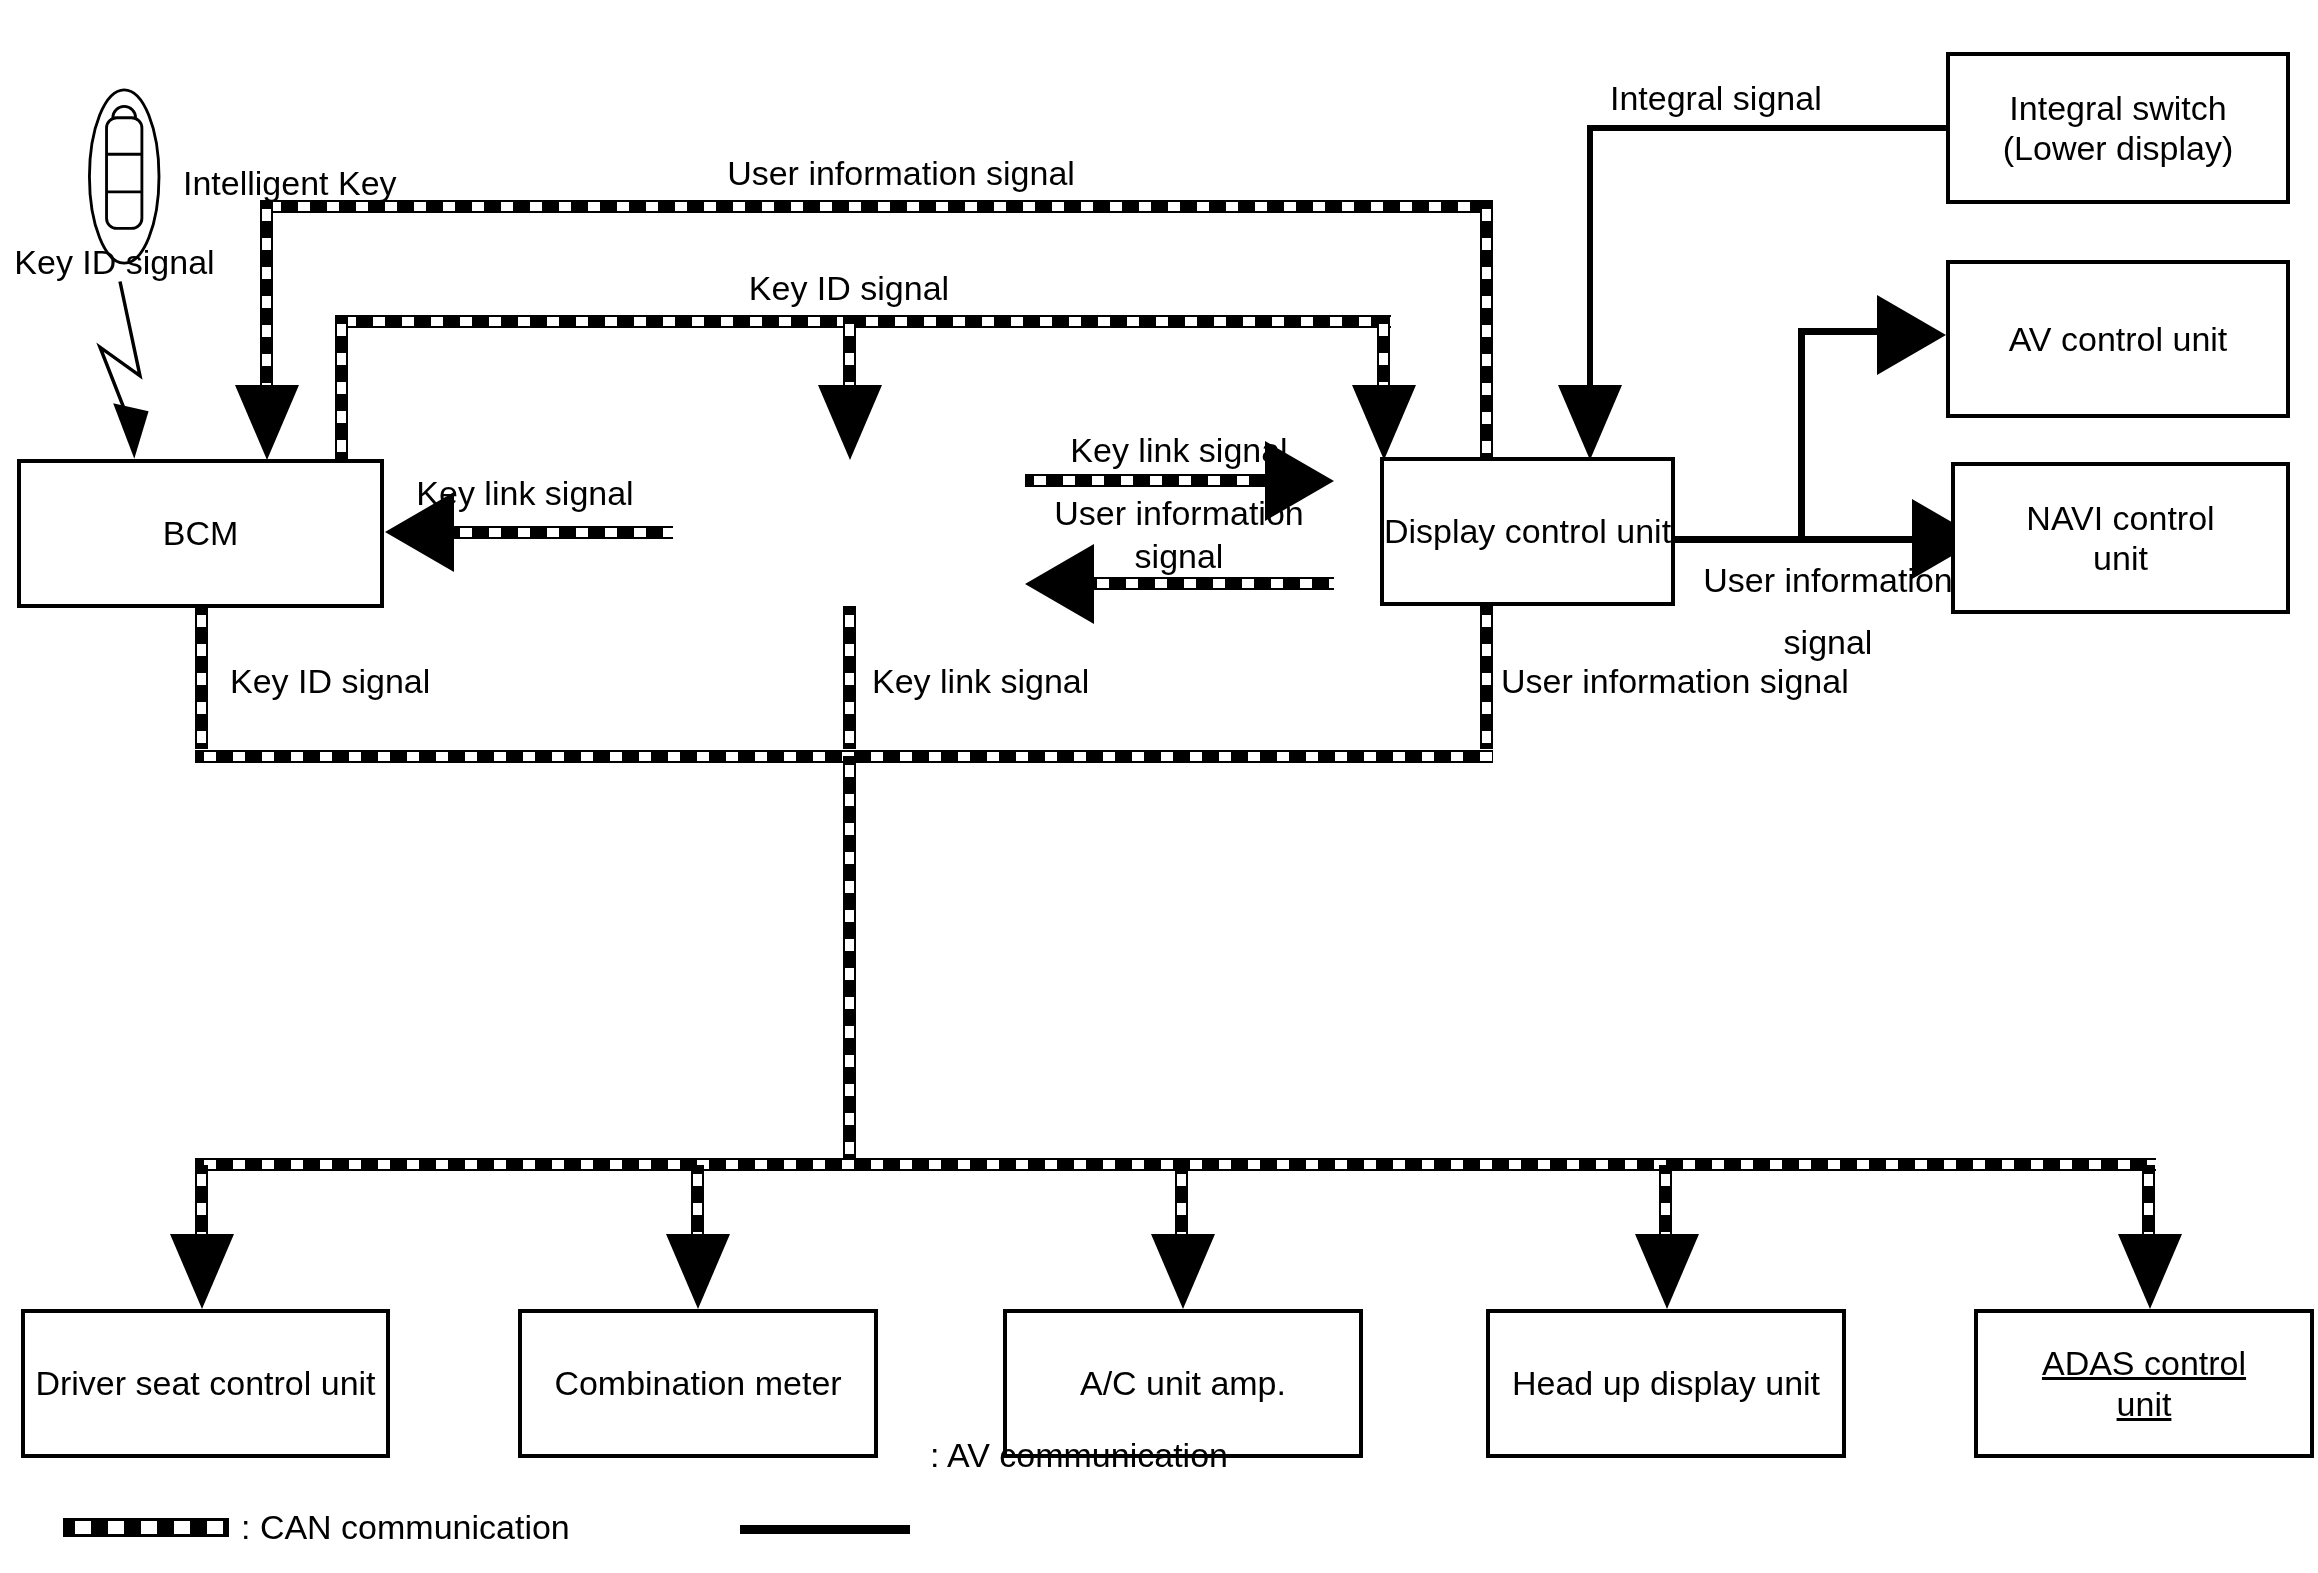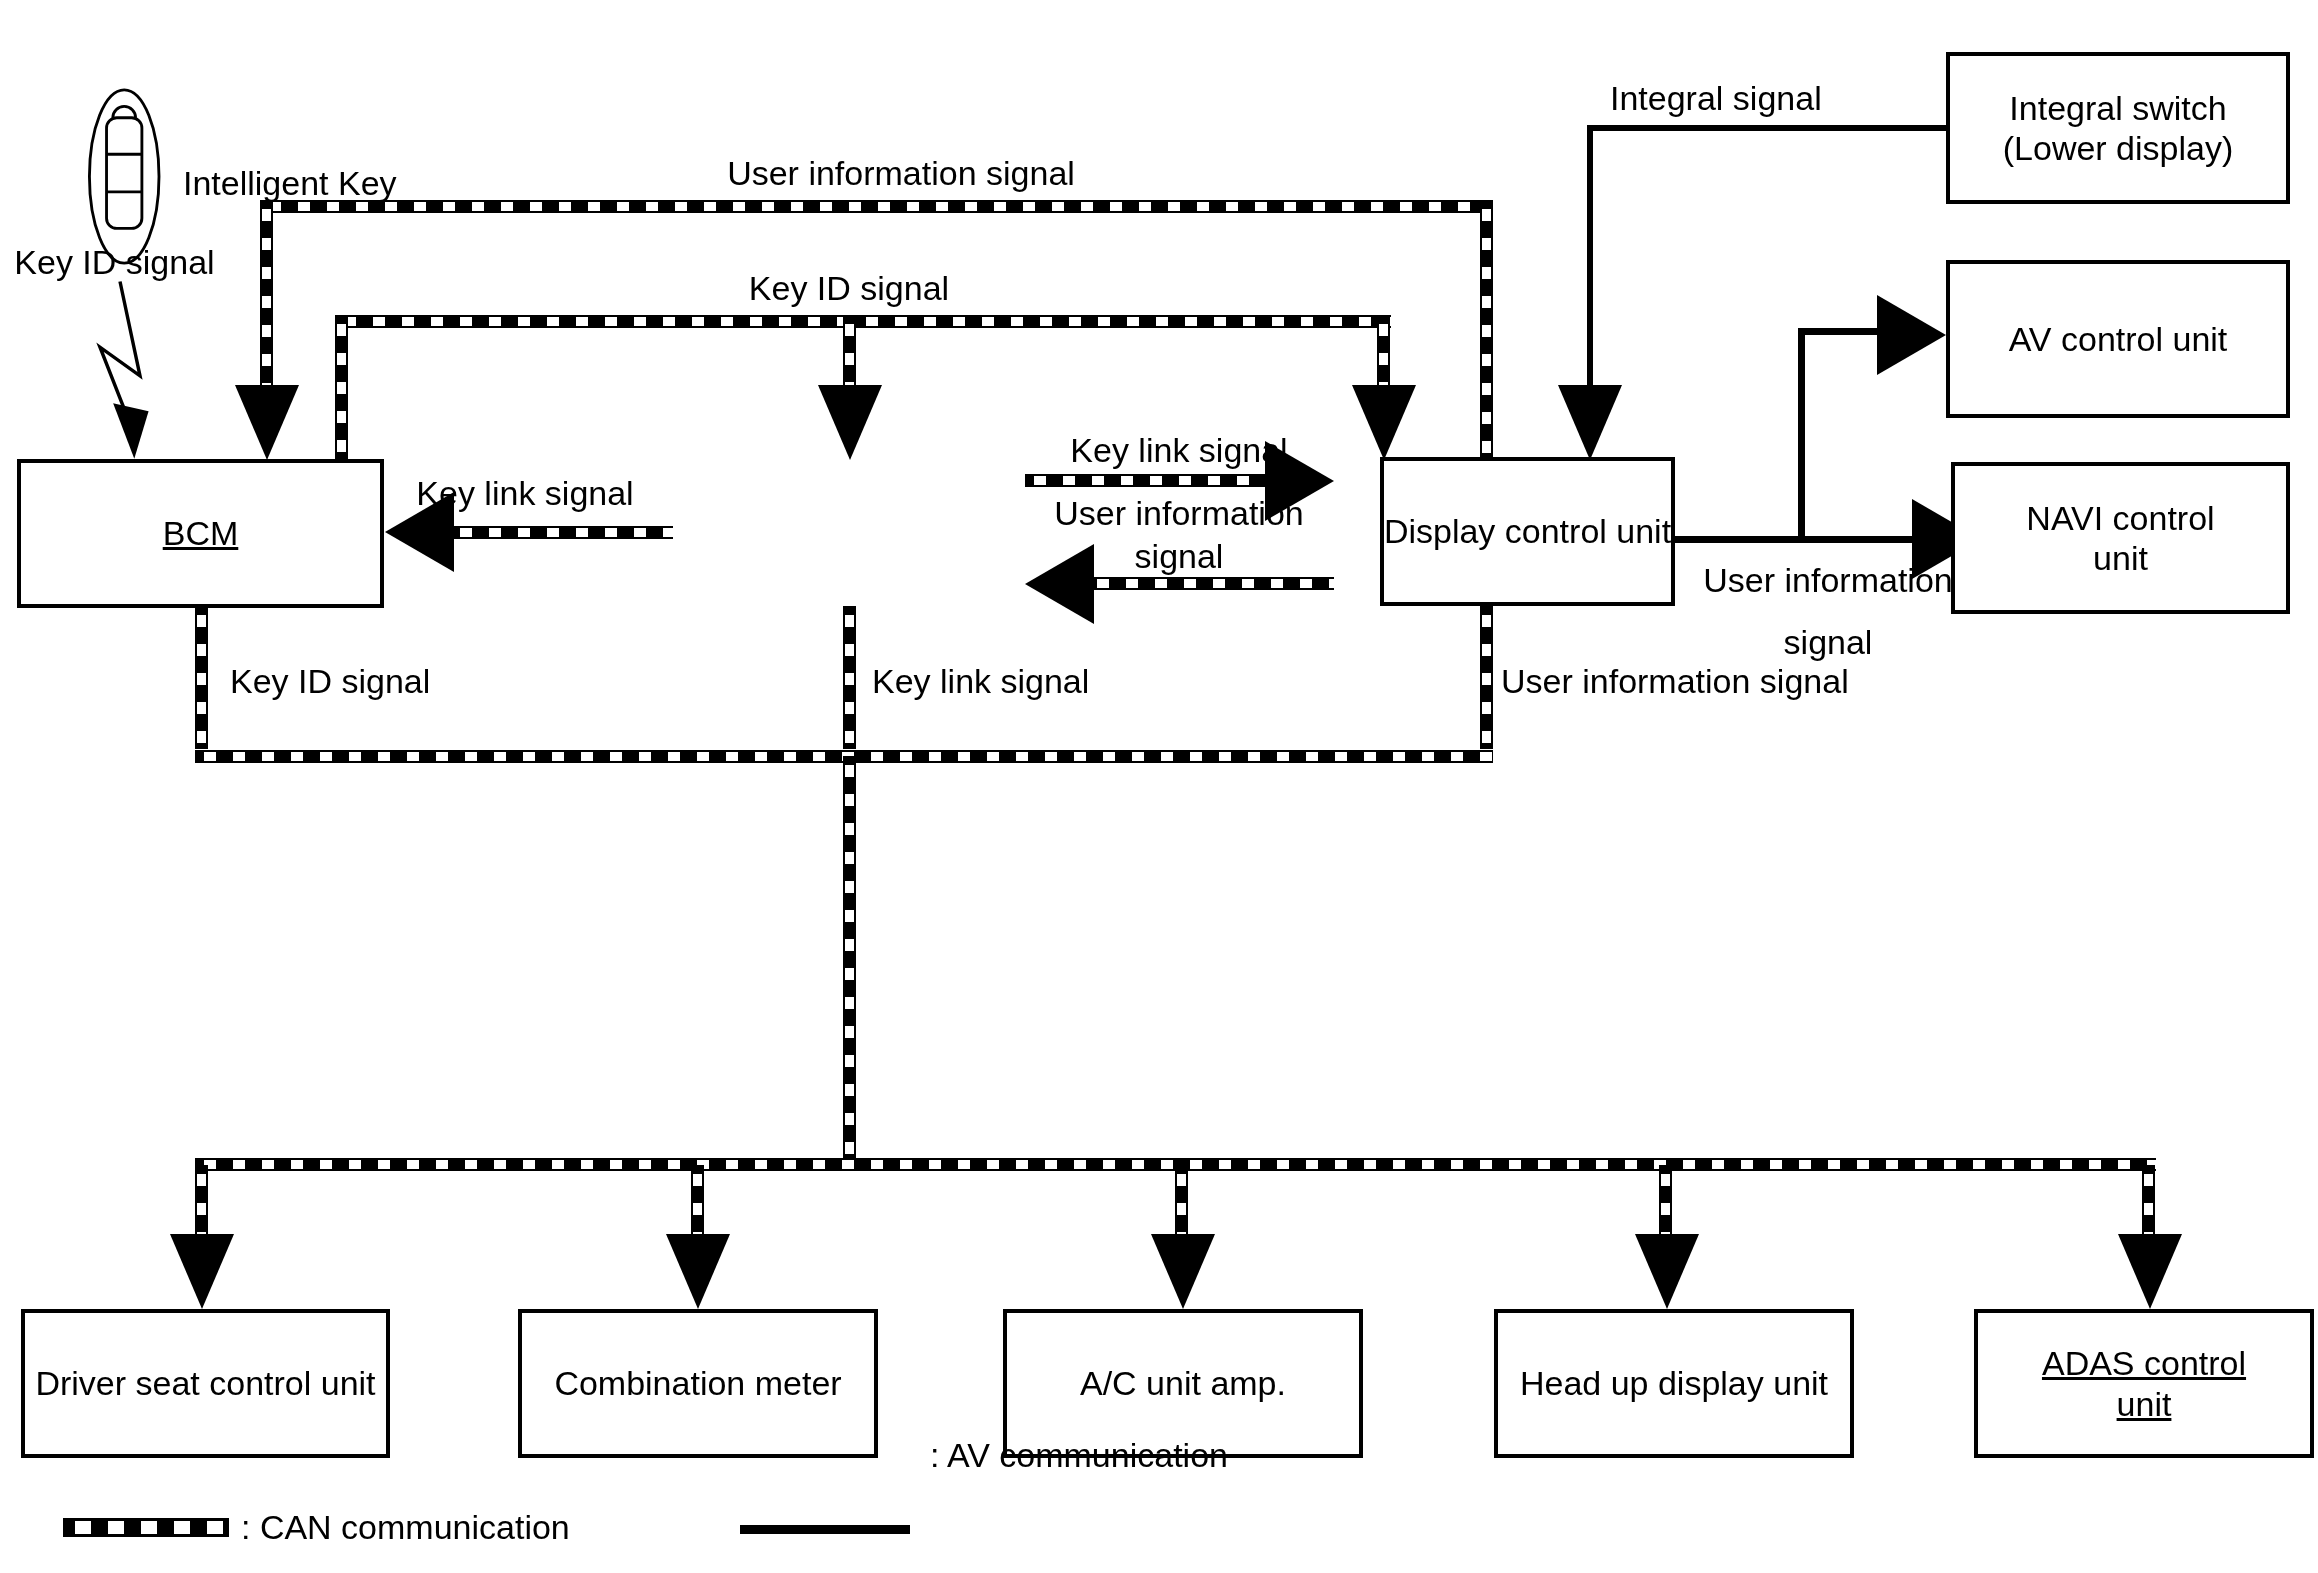--- a/index.html
+++ b/index.html
@@ -106,21 +106,21 @@
   <div class="a-down" style="left:170px;top:1234px;"></div>
   <div class="vcan" style="left:691px;top:1165px;height:69px;"></div>
   <div class="a-down" style="left:666px;top:1234px;"></div>
   <div class="vcan" style="left:1175px;top:1165px;height:69px;"></div>
   <div class="a-down" style="left:1151px;top:1234px;"></div>
   <div class="vcan" style="left:1659px;top:1165px;height:69px;"></div>
   <div class="a-down" style="left:1635px;top:1234px;"></div>
   <div class="vcan" style="left:2142px;top:1165px;height:69px;"></div>
   <div class="a-down" style="left:2118px;top:1234px;"></div>
 
-  <div class="box" style="left:17px;top:459px;width:367px;height:149px;text-decoration:underline;">
+  <div class="box" style="left:17px;top:459px;width:367px;height:149px;">
     <span class="nw">BCM</span>
   </div>
 
 
   <div class="box" style="left:1334px;top:457px;width:295px;height:149px;margin-left:46px;">
     <span class="nw">Display control unit</span>
   </div>
 
   <div class="box" style="left:1946px;top:52px;width:344px;height:152px;">
     <span class="nw">Integral switch</span>
@@ -141,21 +141,21 @@
   </div>
 
   <div class="box" style="left:21px;top:1309px;width:369px;height:149px;">
     <span class="nw">Driver seat control unit</span>
   </div>
 
   <div class="box" style="left:1003px;top:1309px;width:360px;height:149px;">
     <span class="nw">A/C unit amp.</span>
   </div>
 
-  <div class="box" style="left:1486px;top:1309px;width:360px;height:149px;margin-left:8px;">
+  <div class="box" style="left:1486px;top:1309px;width:360px;height:149px;">
     <span class="nw">Head up display unit</span>
   </div>
 
   <div class="box" style="left:1974px;top:1309px;width:340px;height:149px;text-decoration:underline;">
     <span class="nw">ADAS control</span>
     <span class="nw">unit</span>
   </div>
 
   <div class="legend-can" style="left:63px;top:1518px;width:160px;"></div>
   <div class="lbl" style="left:241px;top:1509px;">: CAN communication</div>

